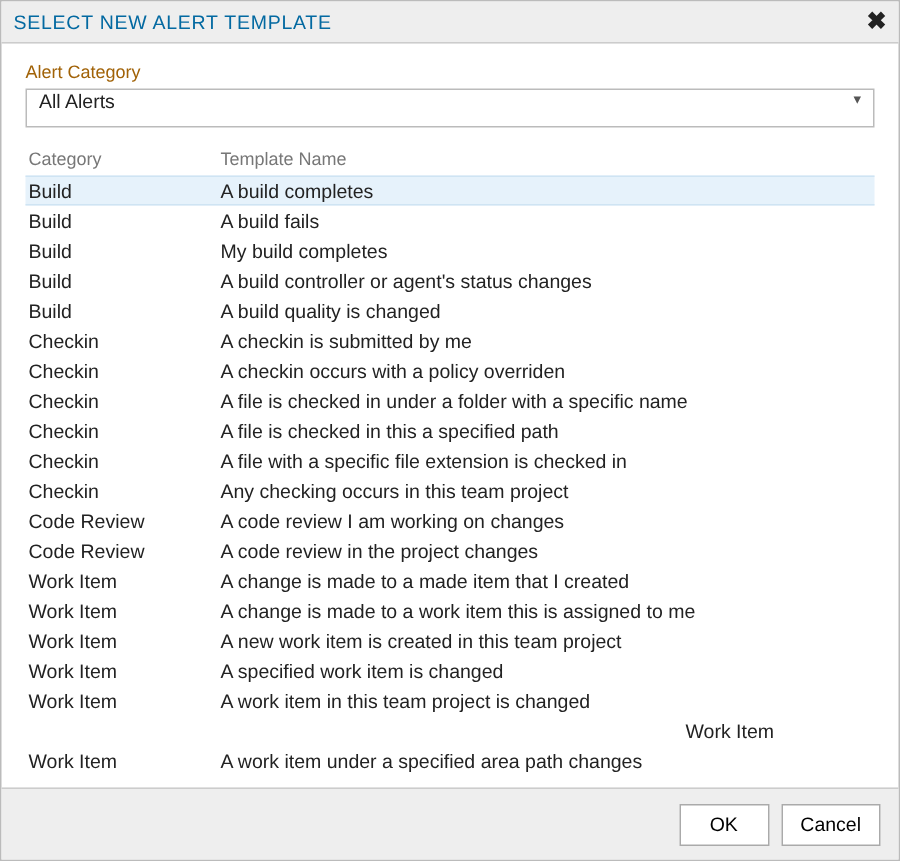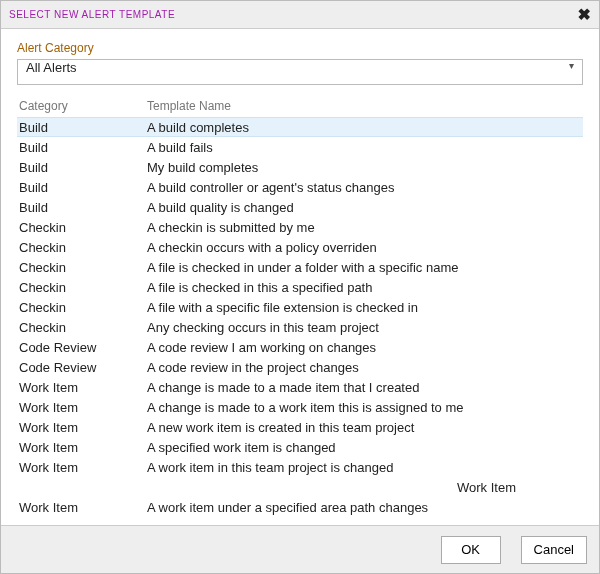--- a/index.html
+++ b/index.html
@@ -11,23 +11,23 @@
     display: flex; flex-direction: column;
   }
   .titlebar {
     height: 28px;
     background: #eee;
     border-bottom: 1px solid #ccc;
     display: flex; align-items: center; justify-content: space-between;
     padding: 0 8px;
   }
   .titlebar .title {
-    font-size: 10px;
+    font-size: 13px;
     letter-spacing: 0.5px;
-    color: #a21caf;
+    color: #0369a1;
     font-weight: 400;
   }
   .titlebar .close {
     font-size: 16px; font-weight: bold; cursor: pointer; line-height: 1;
     user-select: none;
   }
   .content {
     flex: 1;
     padding: 12px 16px 4px 16px;
     overflow: hidden;
@@ -73,21 +73,21 @@
     border-bottom: 1px solid #cfe4f3;
   }
   .row .c1 { width: 128px; padding-left: 2px; }
   .row .c2 { flex: 1; padding-left: 2px; }
   .footer {
     height: 48px;
     background: #eee;
     border-top: 1px solid #ccc;
     display: flex; align-items: center; justify-content: flex-end;
     padding: 0 12px;
-    gap: 20px;
+    gap: 8px;
   }
   .btn {
     min-width: 60px; height: 28px;
     border: 1px solid #aaa;
     background: #fff;
     font-size: 13px;
     cursor: pointer;
     padding: 0 12px;
   }
 </style>

